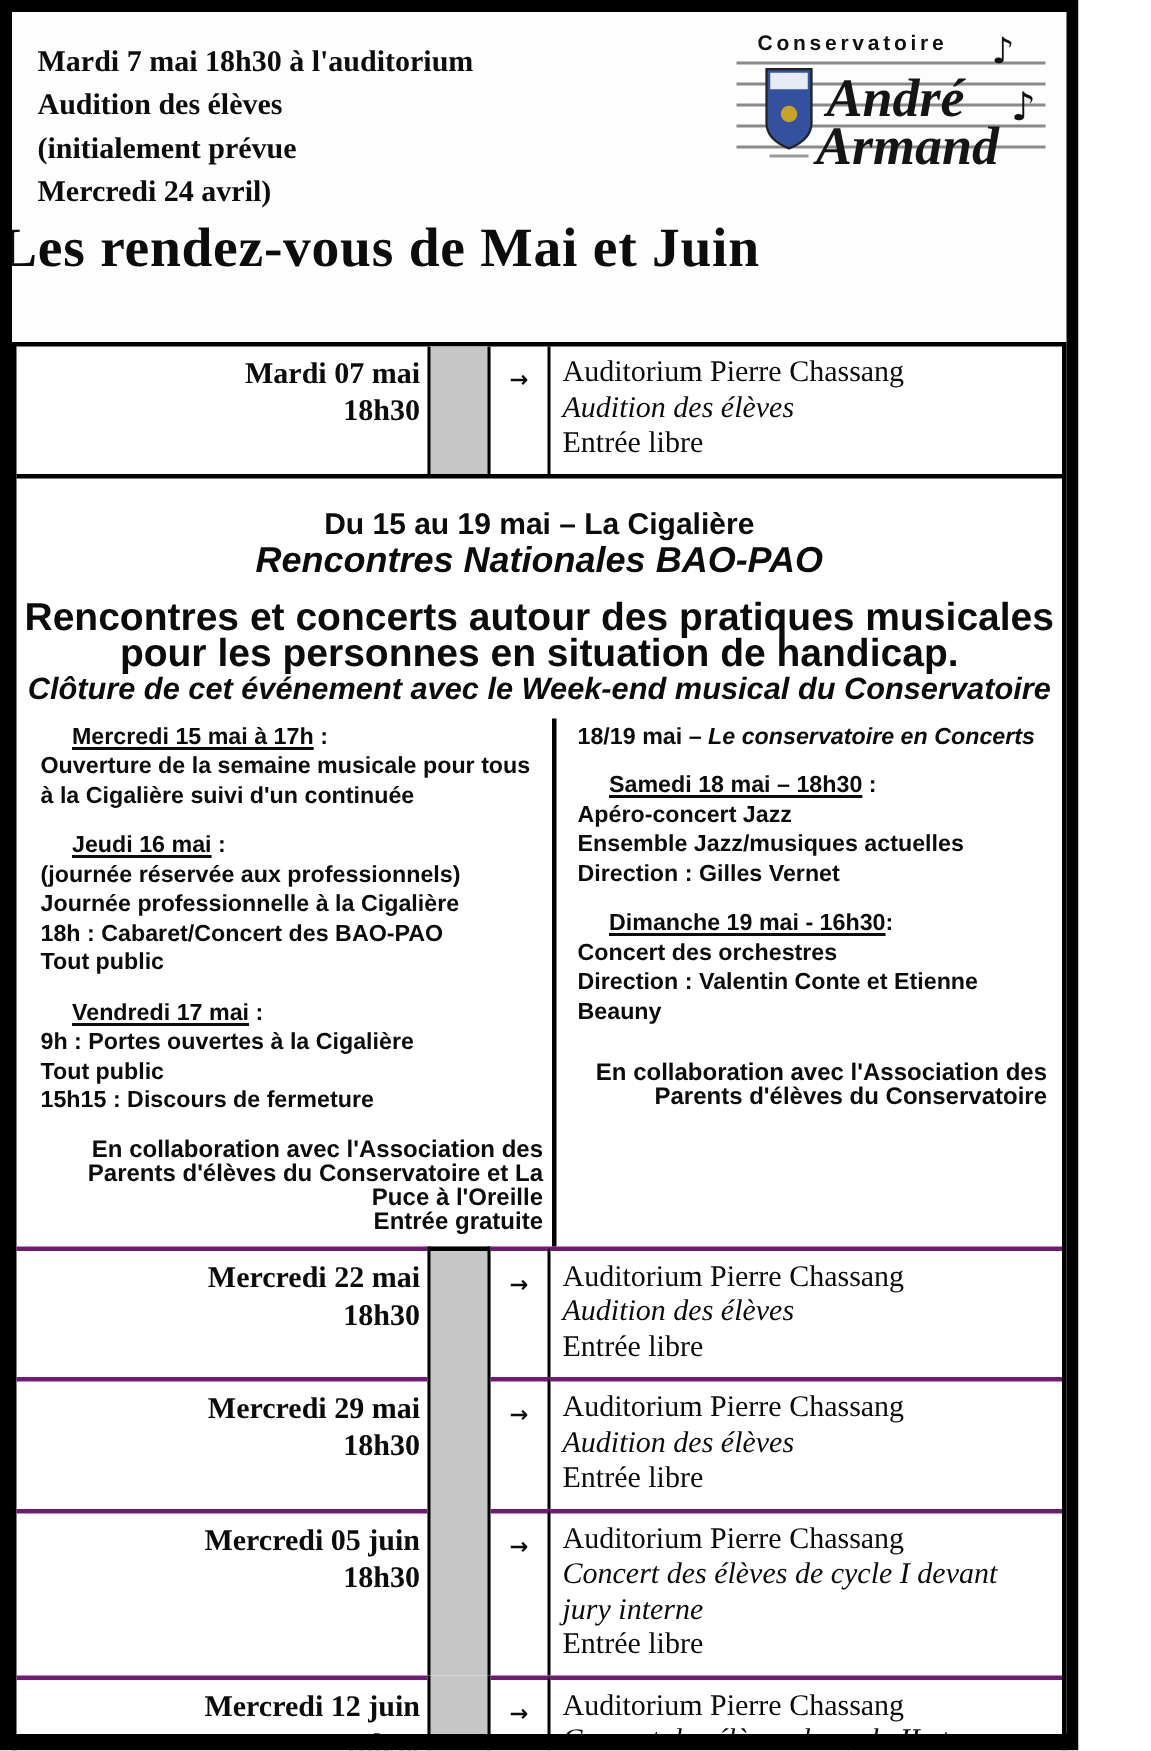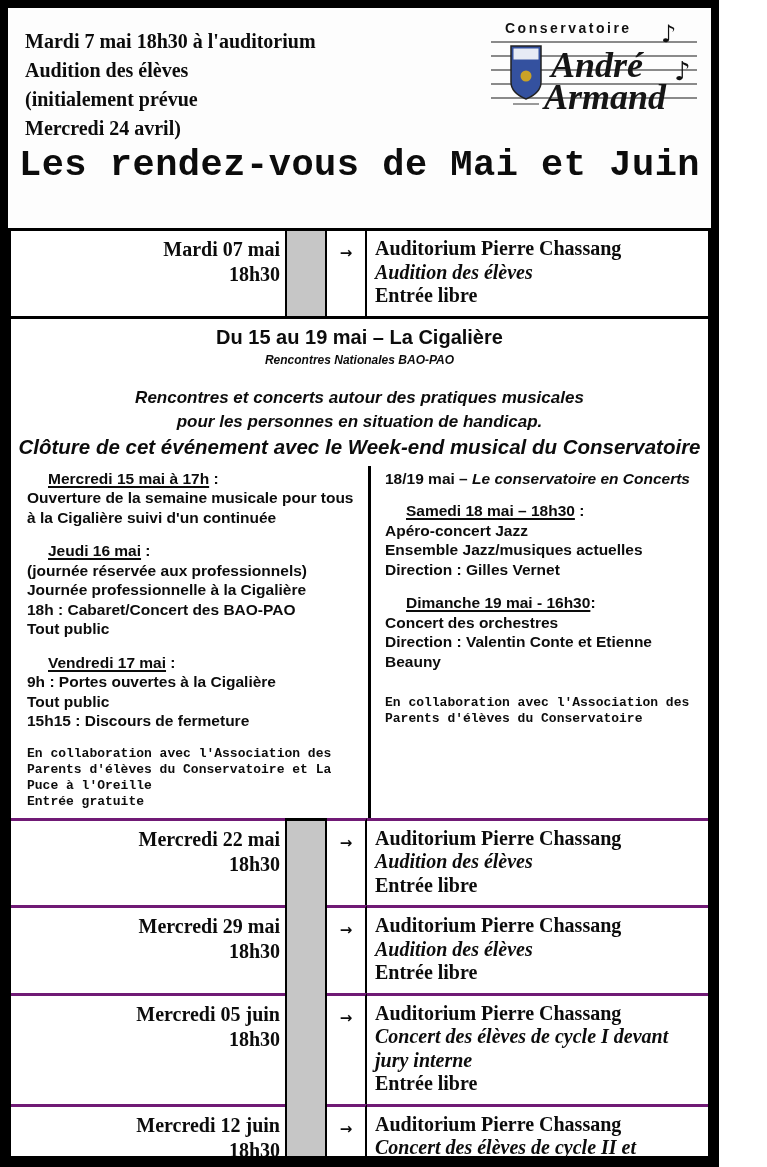--- a/index.html
+++ b/index.html
@@ -4,52 +4,52 @@
 <style>
   html,body{margin:0;padding:0;background:#ffffff;}
   .page{position:relative;width:719px;height:1167px;background:#fdfdfd;overflow:hidden;
         font-family:"Liberation Sans",sans-serif;color:#0c0c0c;}
   .frame{position:absolute;inset:0;border:8px solid #000;border-bottom-width:11px;pointer-events:none;z-index:10;}
 
   
   .top-note{position:absolute;left:25px;top:27px;font-family:"Liberation Serif",serif;
             font-weight:bold;font-size:20px;line-height:29px;}
   .logo{position:absolute;right:20px;top:14px;width:210px;height:100px;}
-  .page-title{position:absolute;left:0;right:0;top:144px;text-align:center;
-              font-family:Liberation Mono, monospace;font-weight:bold;font-size:37px;letter-spacing:.5px;}
+  .page-title{position:absolute;left:0;right:0;top:144px;
+              font-family:Liberation Serif, serif;font-weight:bold;font-size:37px;letter-spacing:.5px;}
 
   
   .table{position:absolute;left:8px;right:8px;top:228px;border:3px solid #000;background:#fff;}
   .row{display:grid;grid-template-columns:274px 42px 40px 1fr;}
   .date{text-align:right;padding:6px 5px 0 0;font-family:"Liberation Serif",serif;
         font-weight:bold;font-size:20px;line-height:25px;}
   .graybar{background:#c6c6c6;border-left:2px solid #000;border-right:2px solid #000;}
   .arrowcell{border-right:2px solid #000;text-align:center;padding-top:13px;
              font-weight:bold;font-size:15px;font-family:"DejaVu Sans",sans-serif;}
-  .desc{padding:6px 10px 8px 8px;font-family:"Liberation Serif",serif;font-weight:bold;
+  .desc{padding:6px 10px 8px 8px;font-family:"Liberation Serif",serif;font-weight:normal;
         font-size:20px;line-height:23.5px;}
   .event{font-style:italic;}
   .r1{min-height:71px}.r3{min-height:75px}.r4{min-height:72px}.r5{min-height:98px}.r6{min-height:96px}
   .bt > .date,.bt > .arrowcell,.bt > .desc{border-top:3px solid #701a75;}
   .bt.graytop > .graybar{border-top:3px solid #000;}
 
   
-  .special{border-top:3px solid #000;padding-top:7px;}
+  .special{border-top:3px solid #000;padding-top:20px;}
   .sp-h1{text-align:center;font-weight:bold;font-size:20px;line-height:23px;}
-  .sp-h2{text-align:center;font-weight:bold;font-style:italic;font-size:12px;line-height:23px;}
-  .sp-desc{margin-top:14px;text-align:center;font-weight:bold;font-style:italic;font-size:17px;line-height:24px;}
+  .sp-h2{text-align:center;font-weight:bold;font-style:italic;font-size:24px;line-height:23px;}
+  .sp-desc{margin-top:14px;text-align:center;font-weight:bold;font-size:26px;line-height:24px;}
   .sp-close{margin-top:1px;text-align:center;font-weight:bold;font-style:italic;font-size:20.5px;}
   .cols{display:grid;grid-template-columns:357px 3px 1fr;margin-top:7px;min-height:318px;}
   .vdiv{background:#000;}
   .colL{padding:3px 6px 8px 16px;font-size:15.5px;line-height:19.5px;font-weight:bold;}
   .colR{padding:3px 10px 8px 14px;font-size:15.5px;line-height:19.5px;font-weight:bold;}
   .u{text-decoration:underline;text-decoration-thickness:2px;text-underline-offset:2px;margin-left:21px;}
   .it{font-style:italic;}
   .blk{margin-bottom:14px;}
-  .smallnote{margin-top:15px;text-align:left;font-size:13px;line-height:16px;font-family:Liberation Mono, monospace;}
+  .smallnote{margin-top:15px;text-align:right;font-size:16px;line-height:16px;}
   .booking{margin-top:15px;text-align:center;font-size:13px;line-height:17px;}
   .email{color:#0c0c0c;text-decoration:underline;cursor:pointer;}
 </style>
 </head>
 <body>
 
 <div class="page">
   <div class="frame"></div>
 
   <div class="top-note">

